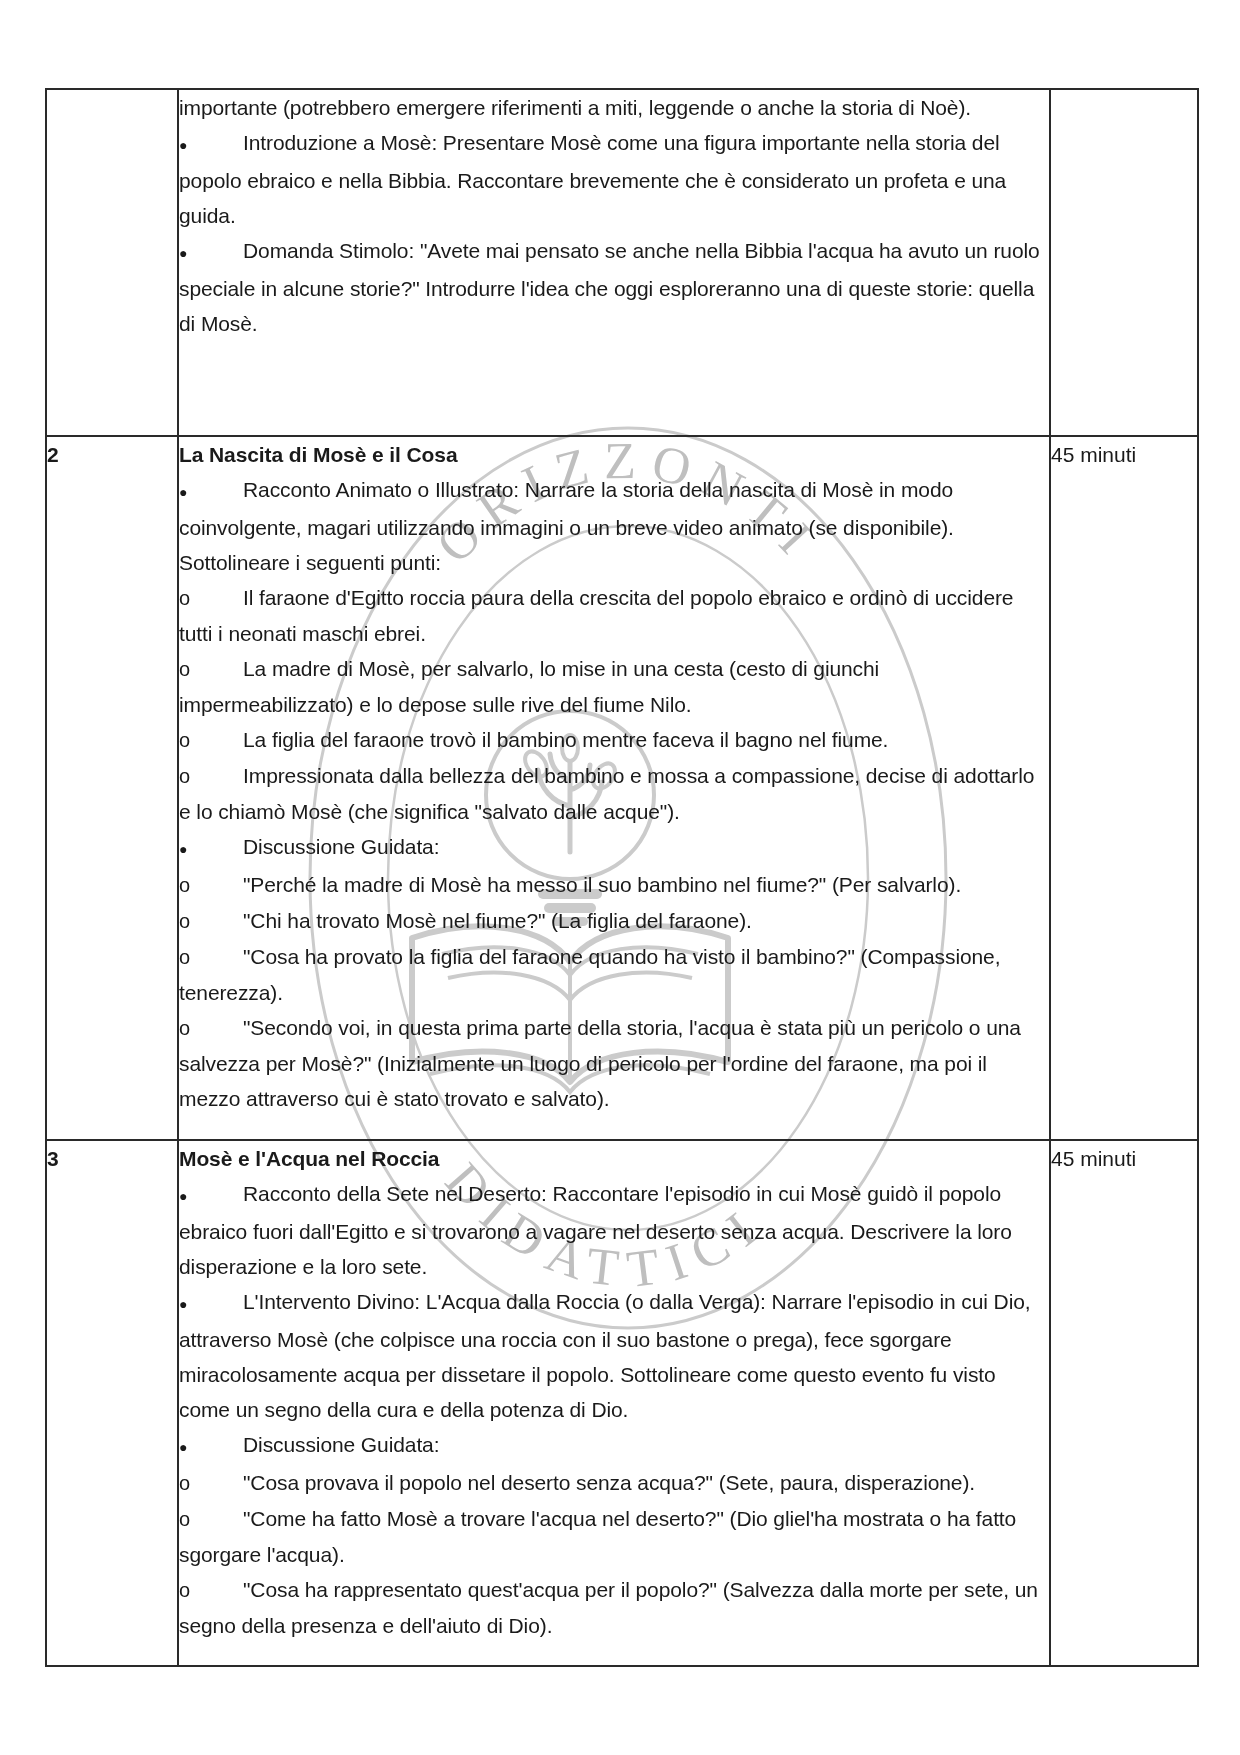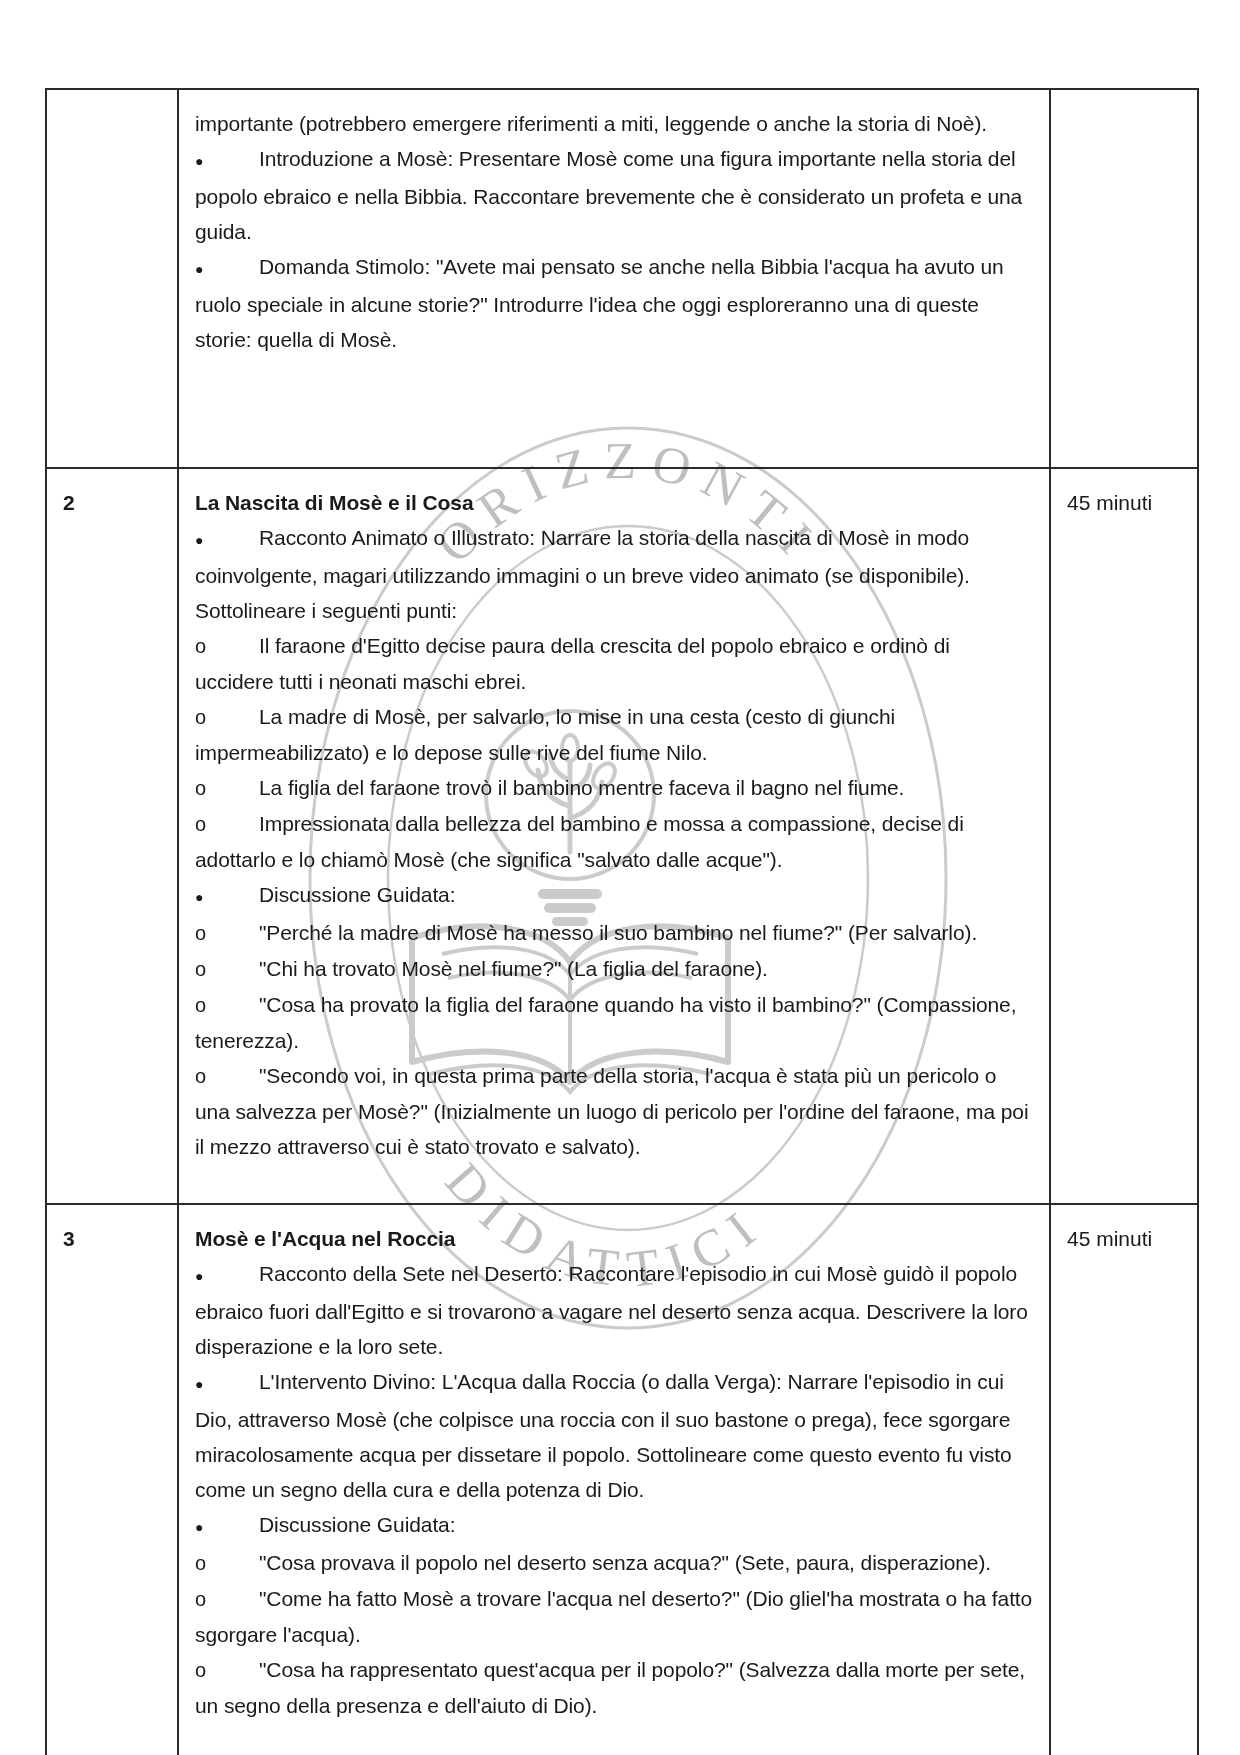--- a/index.html
+++ b/index.html
@@ -17,21 +17,21 @@
   }
   #lesson-table{
     position:absolute;left:45px;top:88px;
     width:1152px;
     border-collapse:collapse;
     table-layout:fixed;
   }
   #lesson-table td{
     border:2px solid #2a2a2a;
     vertical-align:top;
-    padding:16px;
+    padding:0;
     background:transparent;
   }
   col.c-num{width:132px;}
   col.c-body{width:872px;}
   col.c-dur{width:148px;}
   .row-0 td{height:345px;}
   .row-1 td{height:702px;}
   .row-2 td{height:524px;}
   .num-cell{padding:6px 4px 4px 9px;}
   .dur-cell{padding:6px 4px 4px 12px;}
@@ -126,21 +126,21 @@
             <p class="para bullet"><span class="marker bullet">●</span><span>Introduzione a Mosè: Presentare Mosè come una figura importante nella storia del popolo ebraico e nella Bibbia. Raccontare brevemente che è considerato un profeta e una guida.</span></p>
             <p class="para bullet"><span class="marker bullet">●</span><span>Domanda Stimolo: "Avete mai pensato se anche nella Bibbia l'acqua ha avuto un ruolo speciale in alcune storie?" Introdurre l'idea che oggi esploreranno una di queste storie: quella di Mosè.</span></p>
           </td>
           <td class="dur-cell"><span></span></td>
         </tr>
         <tr class="row-1">
           <td class="num-cell"><span>2</span></td>
           <td class="content-cell">
             <p class="para title"><span>La Nascita di Mosè e il Cosa</span></p>
             <p class="para bullet"><span class="marker bullet">●</span><span>Racconto Animato o Illustrato: Narrare la storia della nascita di Mosè in modo coinvolgente, magari utilizzando immagini o un breve video animato (se disponibile). Sottolineare i seguenti punti:</span></p>
-            <p class="para sub"><span class="marker sub">o</span><span>Il faraone d'Egitto decise paura della crescita del popolo ebraico e ordinò di uccidere tutti i neonati maschi ebrei.</span></p>
+            <p class="para sub"><span class="marker sub">o</span><span>Il faraone d'Egitto roccia paura della crescita del popolo ebraico e ordinò di uccidere tutti i neonati maschi ebrei.</span></p>
             <p class="para sub"><span class="marker sub">o</span><span>La madre di Mosè, per salvarlo, lo mise in una cesta (cesto di giunchi impermeabilizzato) e lo depose sulle rive del fiume Nilo.</span></p>
             <p class="para sub"><span class="marker sub">o</span><span>La figlia del faraone trovò il bambino mentre faceva il bagno nel fiume.</span></p>
             <p class="para sub"><span class="marker sub">o</span><span>Impressionata dalla bellezza del bambino e mossa a compassione, decise di adottarlo e lo chiamò Mosè (che significa "salvato dalle acque").</span></p>
             <p class="para bullet"><span class="marker bullet">●</span><span>Discussione Guidata:</span></p>
             <p class="para sub"><span class="marker sub">o</span><span>"Perché la madre di Mosè ha messo il suo bambino nel fiume?" (Per salvarlo).</span></p>
             <p class="para sub"><span class="marker sub">o</span><span>"Chi ha trovato Mosè nel fiume?" (La figlia del faraone).</span></p>
             <p class="para sub"><span class="marker sub">o</span><span>"Cosa ha provato la figlia del faraone quando ha visto il bambino?" (Compassione, tenerezza).</span></p>
             <p class="para sub"><span class="marker sub">o</span><span>"Secondo voi, in questa prima parte della storia, l'acqua è stata più un pericolo o una salvezza per Mosè?" (Inizialmente un luogo di pericolo per l'ordine del faraone, ma poi il mezzo attraverso cui è stato trovato e salvato).</span></p>
           </td>
           <td class="dur-cell"><span>45 minuti</span></td>

